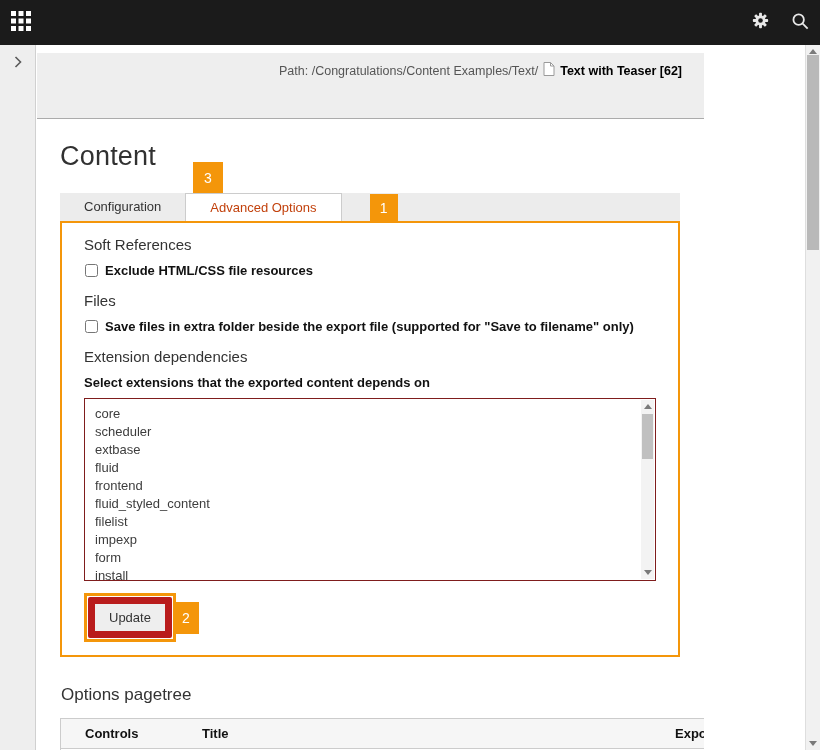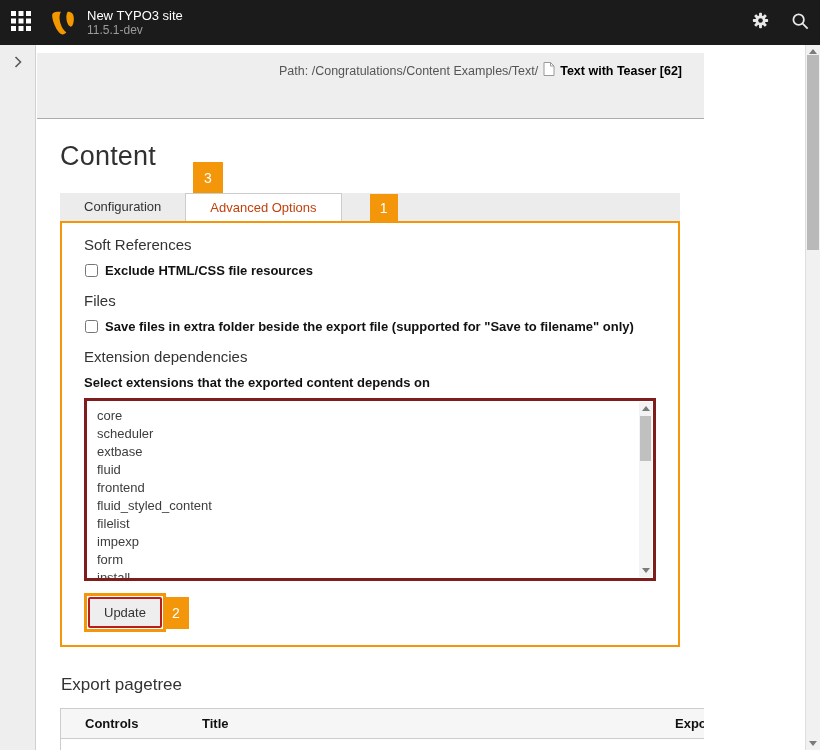--- a/index.html
+++ b/index.html
@@ -48,39 +48,39 @@
   .badge-1{width:28px;height:27px;margin-left:28px;align-self:flex-start;margin-top:1px;}
   .badge-2{width:26px;height:32px;align-self:center;margin-left:-3px;}
   
   .panel{border:2px solid var(--accent);background:#fff;padding:13px 22px 13px 22px;}
   .section-heading{font-size:15px;font-weight:400;color:#333;margin:0 0 10px 0;line-height:17px;}
   .section-heading.spaced{margin-top:14px;}
   .check-row{display:flex;align-items:center;margin:0 0 14px 0;}
   .check-row input{width:13px;height:13px;margin:0 7px 0 1px;}
   .check-label{font-size:13px;font-weight:bold;color:#111;}
   .select-label{font-size:13px;font-weight:bold;color:#111;margin:0 0 8px 0;}
-  .listbox{position:relative;height:183px;border:3px solid #7f1d1d;background:#fff;
+  .listbox{position:relative;height:183px;border:1px solid #7f1d1d;background:#fff;
     overflow:hidden;padding:6px 14px 2px 0;}
   .option{font-size:13px;color:#3d3d3d;line-height:18px;padding-left:10px;cursor:default;}
   
   .vscroll{position:absolute;background:#f3f3f3;}
   .vscroll .thumb{position:absolute;left:1px;right:1px;background:#c0c0c0;}
   .arrow{width:0;height:0;position:absolute;left:50%;transform:translateX(-50%);}
   .arrow.up{border-left:4px solid transparent;border-right:4px solid transparent;border-bottom:5px solid #7a7a7a;}
   .arrow.down{border-left:4px solid transparent;border-right:4px solid transparent;border-top:5px solid #7a7a7a;}
   .listbox .vscroll{top:1px;bottom:1px;right:1px;width:13px;}
   .listbox .thumb{top:14px;height:45px;}
   
   .page-scrollbar{position:absolute;right:0;top:45px;width:15px;height:705px;background:#f1f1f1;
     border-left:1px solid #dedede;z-index:25;}
   .page-scrollbar .thumb{left:1px;right:1px;position:absolute;top:10px;height:195px;background:#b9b9b9;}
   
   .update-row{display:flex;margin-top:12px;}
   .update-outline{border:3px solid var(--accent);display:inline-flex;padding:1px;background:#fff;}
-  .btn{background:#eee;border:2px solid #b91c1c;border-radius:2px;color:#333;font-size:13px;
+  .btn{background:#eee;border:7px solid #b91c1c;border-radius:2px;color:#333;font-size:13px;
     padding:6px 14px;font-family:"Liberation Sans",sans-serif;cursor:pointer;}
   
   h2.tree-heading{font-size:17px;font-weight:400;color:#333;margin:28px 0 13px 1px;}
   .tree-table{border:1px solid #ccc;width:722px;}
   .tt-header,.tt-row{display:grid;grid-template-columns:141px 1fr 126px;align-items:center;}
   .tt-header{background:#f6f6f6;border-bottom:1px solid #ccc;height:30px;font-size:13px;font-weight:bold;color:#111;}
   .tt-header .c1{padding-left:24px;}
   .tt-header .c3{padding-left:20px;}
   .tt-row{height:44px;font-size:13px;color:#333;}
   .tt-row .c1{padding-left:15px;display:flex;align-items:center;}
@@ -97,32 +97,20 @@
         <rect x="0" y="0" width="5" height="5"></rect>
           <rect x="7.5" y="0" width="5" height="5"></rect>
           <rect x="15" y="0" width="5" height="5"></rect>
         <rect x="0" y="7.5" width="5" height="5"></rect>
           <rect x="7.5" y="7.5" width="5" height="5"></rect>
           <rect x="15" y="7.5" width="5" height="5"></rect>
         <rect x="0" y="15" width="5" height="5"></rect>
           <rect x="7.5" y="15" width="5" height="5"></rect>
           <rect x="15" y="15" width="5" height="5"></rect>
       </svg>
-    </span>
-  </div>
-  <div class="brand">
-    <span class="brand-logo">
-      <svg width="26" height="26" viewBox="0 0 24 24">
-        <path fill="#f49800" d="M7.6 1.5C4 1.5 2 2.6 2 5c0 3.7 2.4 10.2 5 13.9 1.6 2.3 3.3 3.6 4.9 3.6 1.1 0 2.2-.6 3.2-1.9-3.4-2-6.3-8.3-6.3-13.6 0-2.2.4-4 1.3-5.5H7.6z"></path>
-        <path fill="#f49800" d="M16.3 1.5c-.8 1.5-1.2 3.2-1.2 5.3 0 4.6 2.2 8.6 4 8.6.8 0 1.5-.7 2-2 .5-1.3.9-3.2.9-5.2 0-4.4-1.7-6.7-5.7-6.7z"></path>
-      </svg>
-    </span>
-    <span class="brand-text">
-      <span class="brand-title">New TYPO3 site</span>
-      <span class="brand-version">11.5.1-dev</span>
     </span>
   </div>
   <div class="topbar-right">
     <div class="topbar-icon">
       <span>
         <svg width="17" height="17" viewBox="0 0 20 20">
           <g transform="translate(10,10)" fill="#e8e8e8">
             <rect x="-1.7" y="-9" width="3.4" height="18" rx="1"></rect>
             <rect x="-1.7" y="-9" width="3.4" height="18" rx="1" transform="rotate(45)"></rect>
             <rect x="-1.7" y="-9" width="3.4" height="18" rx="1" transform="rotate(90)"></rect>
@@ -216,21 +204,21 @@
       </div>
 
       <div class="update-row">
         <span class="update-outline">
           <button class="btn">Update</button>
         </span>
         <div class="badge badge-2">2</div>
       </div>
     </div>
 
-    <h2 class="tree-heading">Export pagetree</h2>
+    <h2 class="tree-heading">Options pagetree</h2>
     <div class="tree-table">
       <div class="tt-header">
         <div class="c1">Controls</div>
         <div class="c2">Title</div>
         <div class="c3">Export</div>
       </div>
       <div class="tt-row">
         <label class="c1">
           <input type="checkbox" style="">
           <span>Exclude</span>

